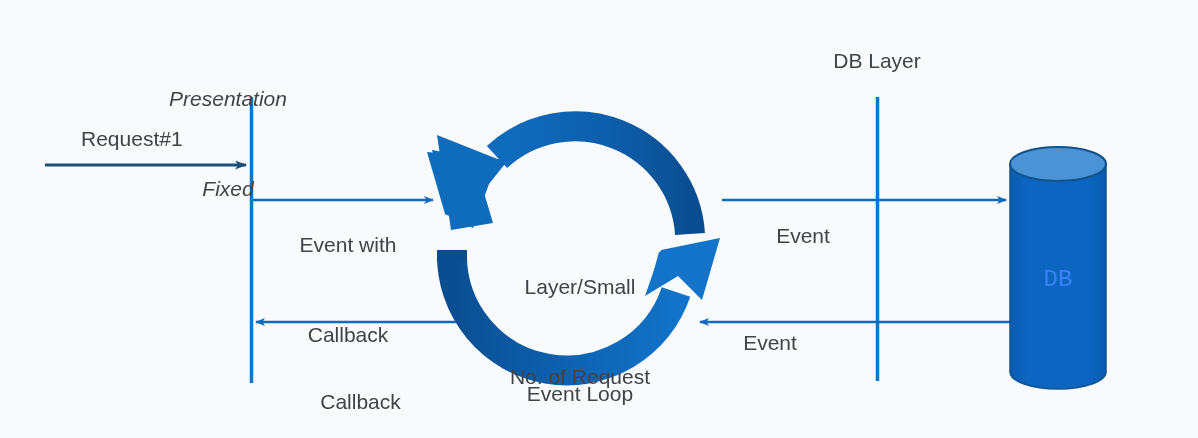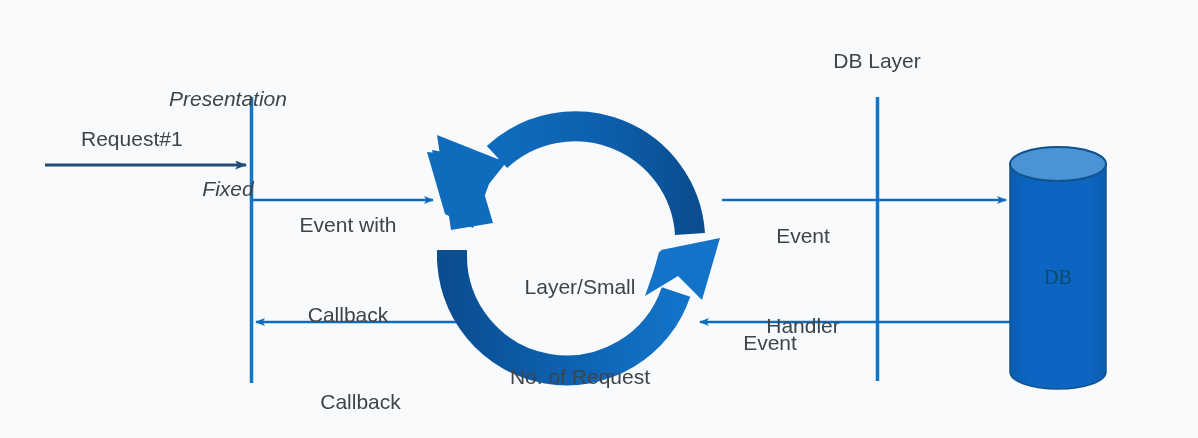--- a/index.html
+++ b/index.html
@@ -28,23 +28,23 @@
     font-size: 21px;
     line-height: 30px;
     white-space: pre;
     text-align: center;
     font-family: "Liberation Sans", "DejaVu Sans", sans-serif;
     user-select: none;
   }
   .lbl.two-line { line-height: 30px; }
   .db-text {
     position: absolute;
-    color: #0c4a6e;
-    font-size: 20px;
-    font-family: Liberation Serif, serif;
+    color: #3b82f6;
+    font-size: 24px;
+    font-family: Liberation Mono, monospace;
     white-space: pre;
     text-align: center;
     user-select: none;
   }
 </style>
 </head>
 <body>
 
 <div id="canvas">
 
@@ -123,38 +123,38 @@
 
   <div class="lbl two-line" style="left:143px; top:24px; width:170px;font-style:italic;">
     <div>Presentation</div>
     <div>Fixed</div>
   </div>
 
   <div class="lbl" style="left:787px; top:46px; width:180px;">DB Layer</div>
 
   <div class="lbl" style="left:45px; top:124px; width:180px; text-align:left;margin-left:36px;">Request#1</div>
 
-  <div class="lbl two-line" style="left:258px; top:150px; width:180px;">
+  <div class="lbl two-line" style="left:258px; top:170px; width:180px;">
     <div>Event with</div>
     <div>Callback</div>
   </div>
 
   <div class="lbl two-line" style="left:718px; top:161px; width:170px;">
     <div>Event</div>
-    <div>Handler</div>
   </div>
 
   <div class="lbl" style="left:700px; top:328px; width:140px;">Event</div>
 
   <div class="lbl two-line" style="left:278px; top:327px; width:165px;">
     <div>Callback</div>
     
   </div>
 
   <div class="lbl two-line" style="left:478px; top:212px; width:204px;">
     <div>Layer/Small</div>
     <div>No. of Request</div>
   </div>
 
+  <div class="lbl" style="left:490px; top:379px; width:180px;">Event Loop</div>
 
   <div class="db-text" style="left:1008px; top:266px; width:100px;">DB</div>
 
 </div>
 
 </body></html>

